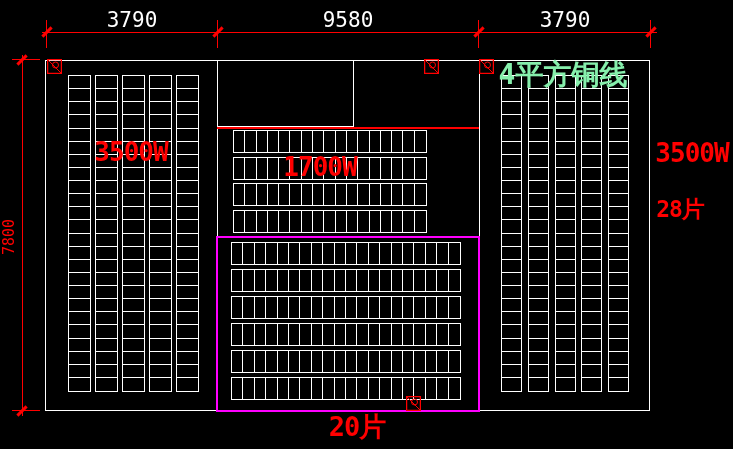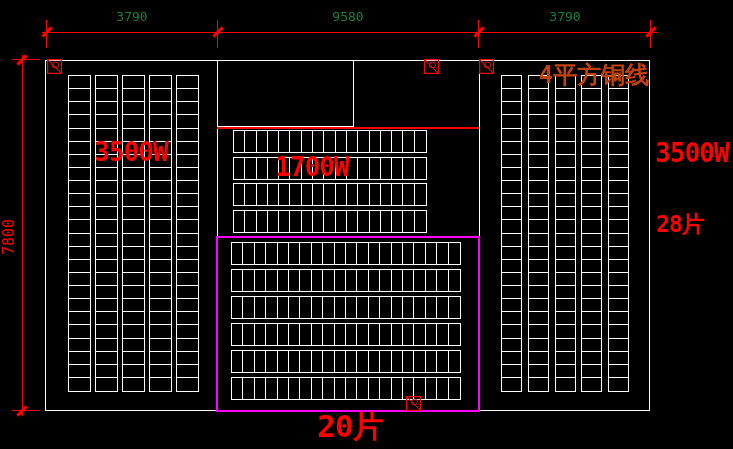--- a/index.html
+++ b/index.html
@@ -10,27 +10,27 @@
   .wline{position:absolute;background:#fff;}
   .rline{position:absolute;background:#f00;}
   .rect-outer{position:absolute;left:45px;top:60px;width:605px;height:351px;border:1px solid #fff;box-sizing:border-box;}
   .mag-rect{position:absolute;left:216px;top:236px;width:264px;height:176px;border:2px solid #f0f;box-sizing:border-box;}
   .strip{position:absolute;box-sizing:border-box;border:1px solid #fff;display:grid;}
   .strip.v > i{border-bottom:1px solid #fff;}
   .strip.v > i:last-child{border-bottom:none;}
   .strip.h > i{border-right:1px solid #fff;}
   .strip.h > i:last-child{border-right:none;}
   .tick{position:absolute;width:13px;height:3px;background:#f00;transform:translate(-50%,-50%) rotate(-45deg);}
-  .dimtext{position:absolute;color:#15803d;font-size:13px;line-height:1;transform:translateX(-50%);white-space:nowrap;}
+  .dimtext{position:absolute;color:#ffffff;font-size:21px;line-height:1;transform:translateX(-50%);white-space:nowrap;}
   .dimtext-v{position:absolute;color:#f00;font-size:15px;line-height:1;transform:translate(-50%,-50%) rotate(-90deg);white-space:nowrap;}
   .zlabel{position:absolute;color:#f00;font-weight:bold;font-size:26px;line-height:1;letter-spacing:-1px;transform:translate(-50%,-50%);white-space:nowrap;}
-  .wire-note{position:absolute;color:#c2410c;font-weight:bold;font-size:24px;line-height:1;transform:translate(-50%,-50%);white-space:nowrap;z-index:5;margin-left:31px;}
+  .wire-note{position:absolute;color:#86efac;font-weight:bold;font-size:28px;line-height:1;transform:translate(-50%,-50%);white-space:nowrap;z-index:5;}
   .marker{position:absolute;width:15px;height:15px;z-index:6;}
   .fs23{font-size:23px;}
-  .fs27{font-size:31px;}
+  .fs27{font-size:27px;margin-left:7px;}
 </style>
 </head>
 <body>
 
 <div id="canvas">
 
   <div class="rline" style="left:42px;top:32px;width:615px;height:1px;"></div>
   <div class="rline" style="left:46px;top:20px;width:1px;height:28px;"></div>
   <div class="rline" style="left:217px;top:20px;width:1px;height:28px;"></div>
   <div class="rline" style="left:478px;top:20px;width:1px;height:28px;"></div>
@@ -553,20 +553,20 @@
   </div>
   <div class="marker" style="left:406px;top:396px;">
     <svg width="15" height="15" viewBox="0 0 15 15">
         <rect x="0.5" y="0.5" width="14" height="14" fill="none" stroke="#f00" stroke-width="1.5"></rect>
         <line x1="1" y1="1" x2="14" y2="14" stroke="#f00"></line>
         <circle cx="8.5" cy="6" r="3" fill="none" stroke="#f00"></circle>
       </svg>
   </div>
 
   <div class="zlabel" style="left:131px;top:152px;">3500W</div>
-  <div class="zlabel" style="left:312px;top:167px;">1700W</div>
+  <div class="zlabel" style="left:320px;top:167px;">1700W</div>
 
   <div class="wire-note" style="left:563px;top:75px;">4平方铜线</div>
   <div class="zlabel" style="left:692px;top:153px;">3500W</div>
-  <div class="zlabel fs23" style="left:680px;top:224px;">28片</div>
+  <div class="zlabel fs23" style="left:680px;top:209px;">28片</div>
   <div class="zlabel fs27" style="left:350px;top:426px;">20片</div>
 
 </div>
 
 </body></html>

